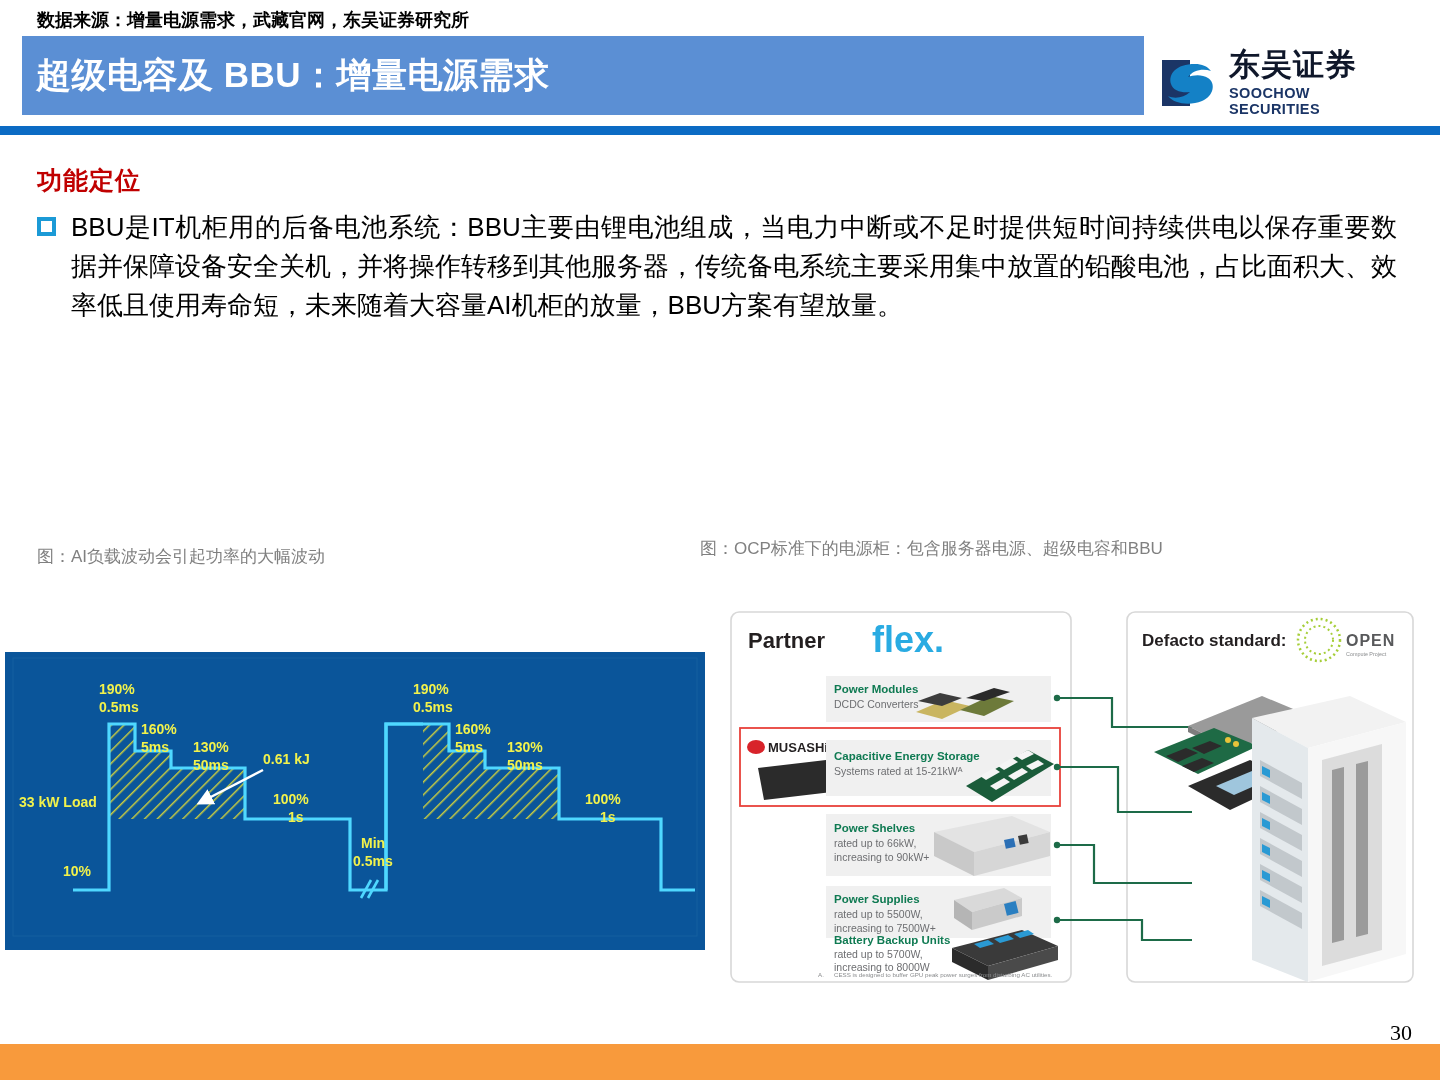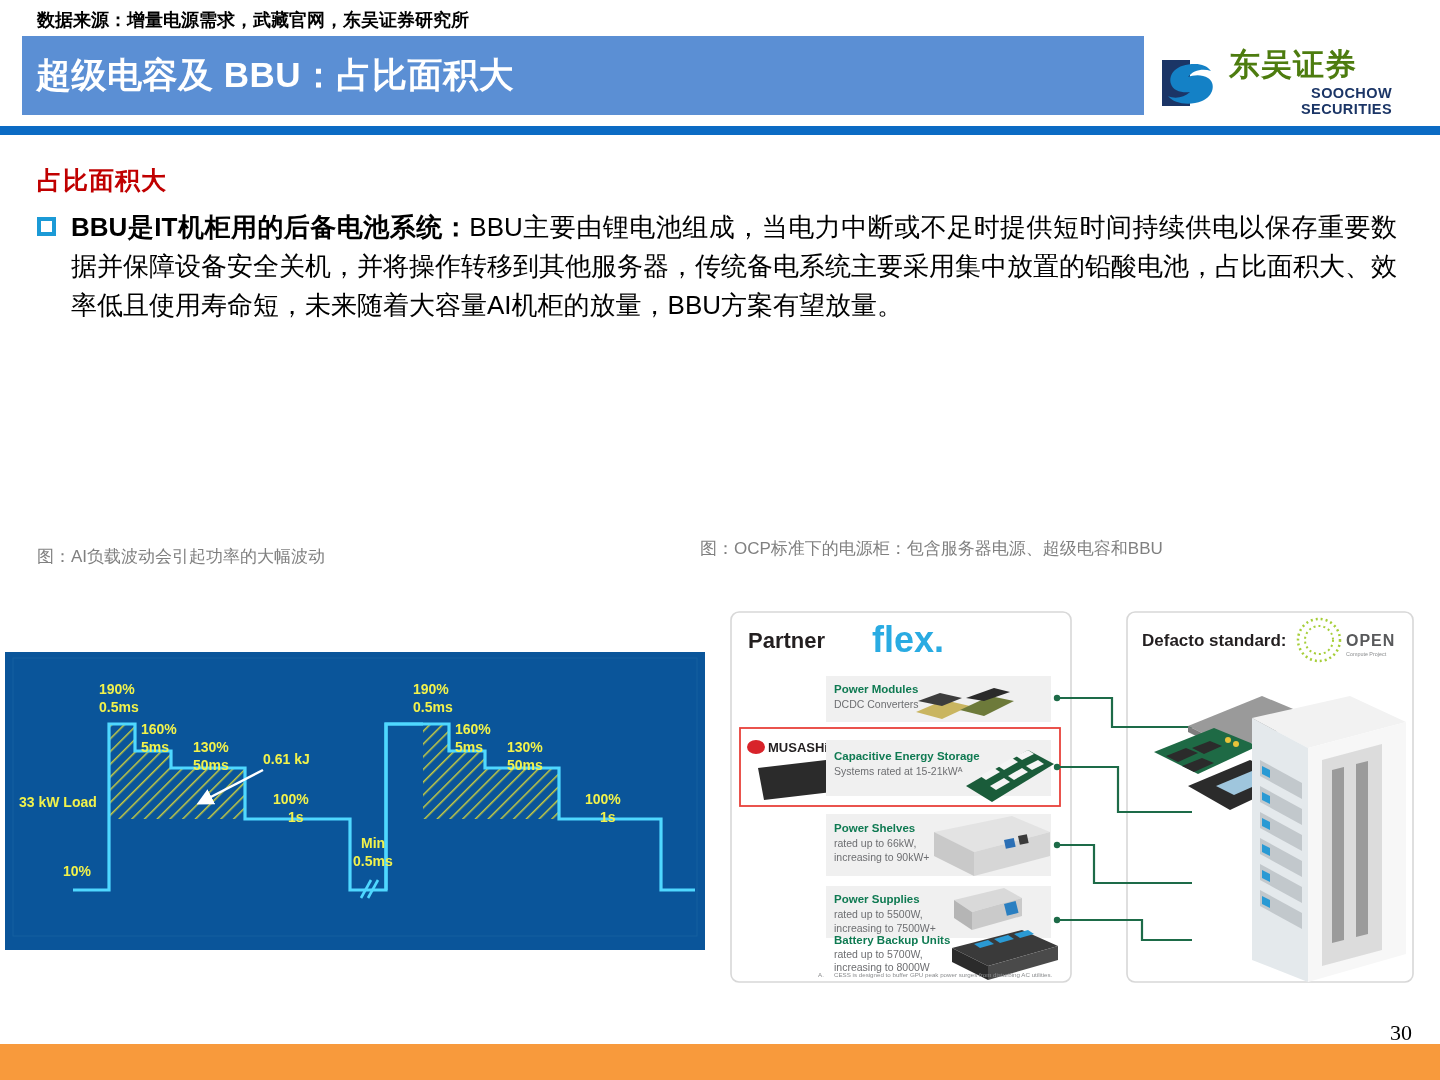--- a/index.html
+++ b/index.html
@@ -63,31 +63,30 @@
   }
   .logo-text {
     margin-left: 9px;
     display: flex;
     flex-direction: column;
     justify-content: center;
   }
   .logo-cn {
     font-size: 31px;
     font-weight: bold;
-    color: #4d7c0f;
+    color: #0f172a;
     line-height: 1.0;
     letter-spacing: 1px;
   }
   .logo-en {
     font-size: 14.5px;
     font-weight: bold;
     color: #1b3566;
     letter-spacing: 0.4px;
     margin-top: 5px;
-    text-align: right;
   }
 
   
   .section-heading {
     position: absolute;
     left: 37px; top: 164px;
     font-size: 25px;
     font-weight: bold;
     color: #c00000;
     letter-spacing: 1px;
@@ -114,21 +113,21 @@
     margin-right: 15px;
     box-sizing: border-box;
   }
   .bullet-text {
     font-size: 26px;
     line-height: 1.5;
     color: #000000;
     text-align: justify;
     flex: 1;
   }
-  .bullet-text b { font-weight: bold; }
+  .bullet-text b { font-weight: normal; }
 
   
   .caption {
     position: absolute;
     font-size: 17px;
     font-weight: normal;
     color: #808080;
     white-space: nowrap;
   }
   .caption-left  { left: 37px;  top: 545px; }
@@ -177,37 +176,37 @@
     font-family: "Liberation Serif", "DejaVu Serif", serif;
     font-size: 22px;
     color: #000000;
   }
 </style>
 </head>
 <body>
 
 <div class="header">
   <div class="header-band">
-    <span class="header-title">超级电容及 BBU：占比面积大</span>
+    <span class="header-title">超级电容及 BBU：增量电源需求</span>
   </div>
   <div class="header-rule"></div>
 </div>
 
 <div class="logo">
   <svg class="logo-mark" viewBox="0 0 58 50">
     <rect x="0" y="2" width="28" height="46" fill="#1b3566"></rect>
     <path d="M33 6 C14 6 6 16 9 26 C11 33 20 35 28 34 C22 40 12 41 6 38 C12 46 28 48 40 43 C52 38 54 25 46 20 C40 16 31 17 26 19 C31 12 41 10 49 13 C45 8 40 6 33 6 Z" fill="#1481c6"></path>
   </svg>
   <div class="logo-text">
     <div class="logo-cn">东吴证券</div>
     <div class="logo-en">SOOCHOW SECURITIES</div>
   </div>
 </div>
 
-<div class="section-heading">占比面积大</div>
+<div class="section-heading">功能定位</div>
 
 <div class="bullets">
   <div class="bullet-row">
     <span class="bullet-mark"></span>
     <div class="bullet-text">
       <b>BBU是IT机柜用的后备电池系统：</b><span>BBU主要由锂电池组成，当电力中断或不足时提供短时间持续供电以保存重要数据并保障设备安全关机，并将操作转移到其他服务器，传统备电系统主要采用集中放置的铅酸电池，占比面积大、效率低且使用寿命短，未来随着大容量AI机柜的放量，BBU方案有望放量。</span>
     </div>
   </div>
 </div>
 

